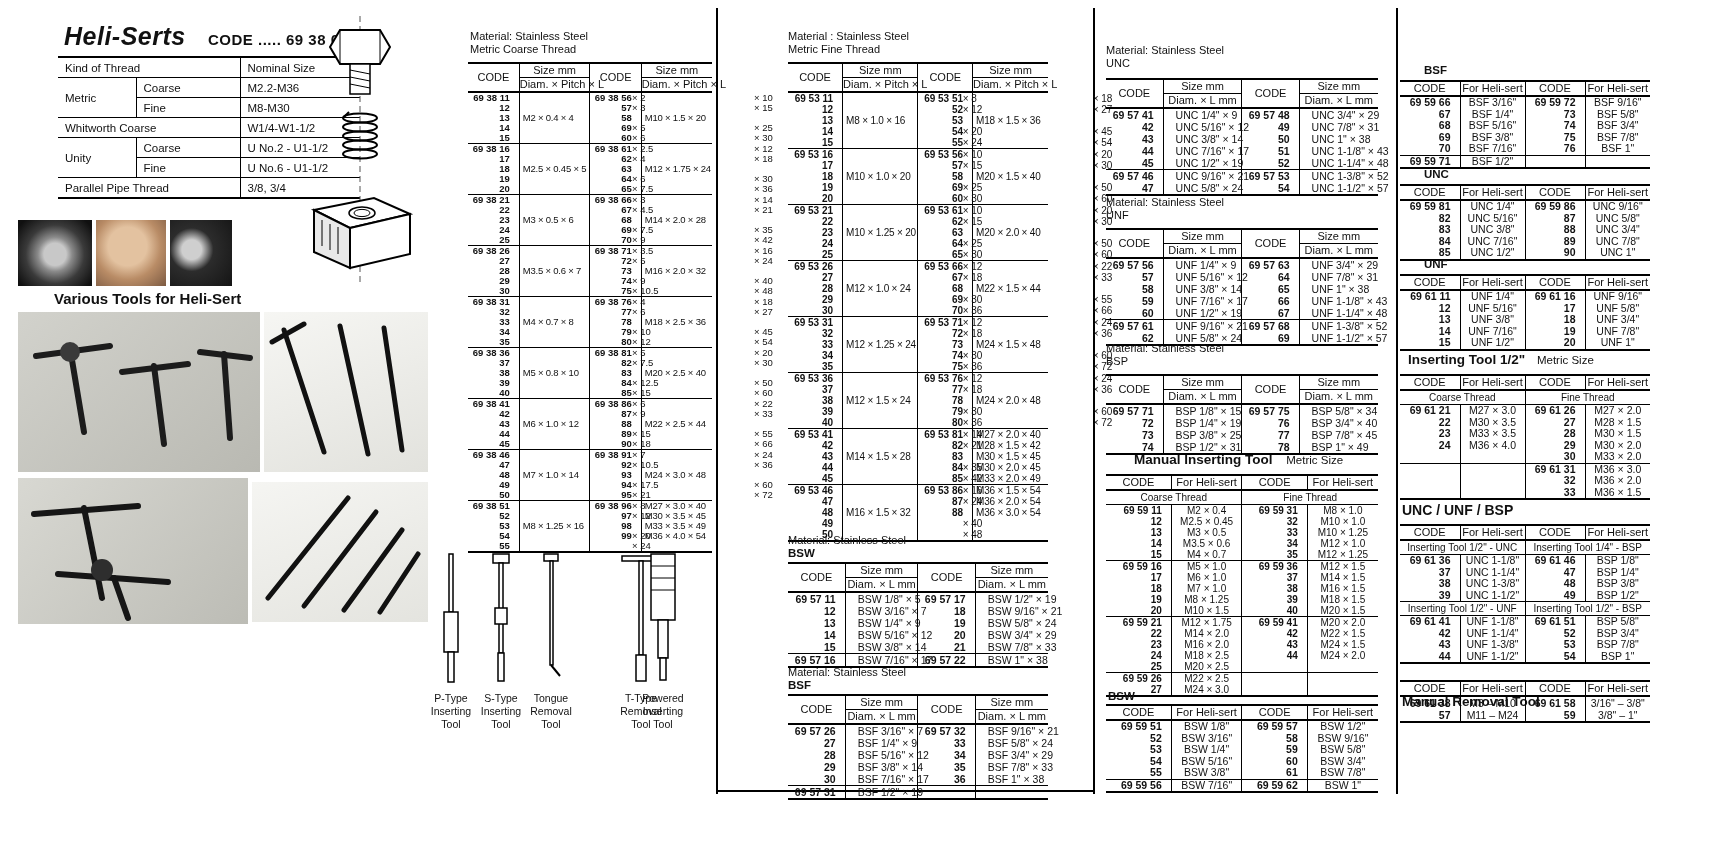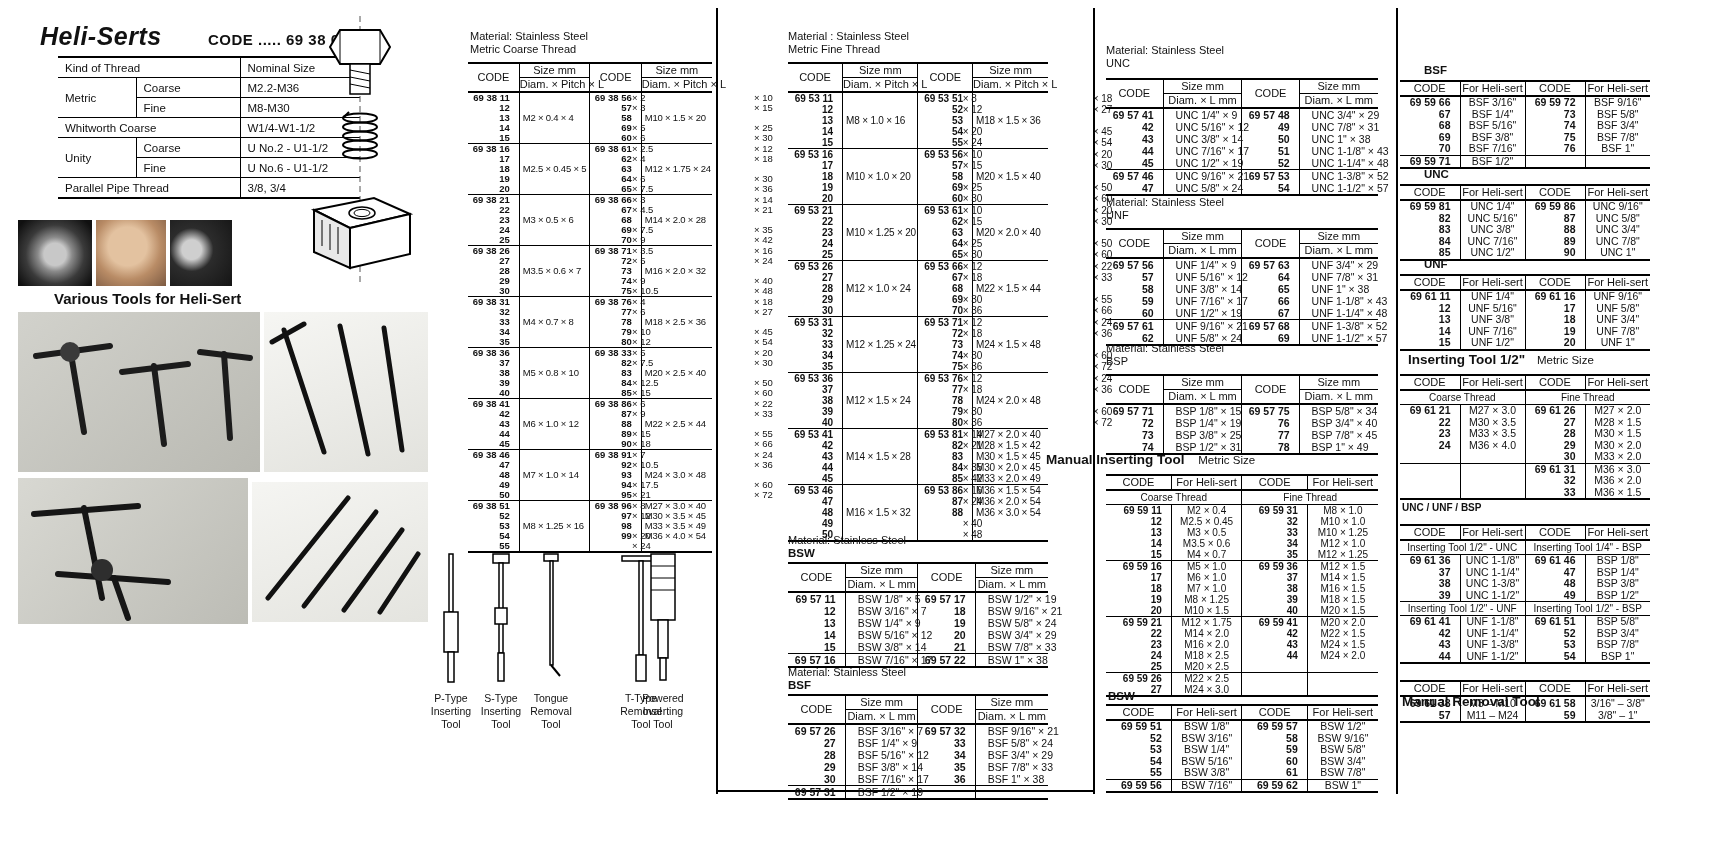--- a/index.html
+++ b/index.html
@@ -54,21 +54,21 @@
 </head>
 <body>
 
 <div id="page">
 
   <div class="divider" style="left:716px;"></div>
   <div class="divider" style="left:1093px;"></div>
   <div class="divider" style="left:1396px;"></div>
   <div class="botline" style="left:716px;top:790px;width:378px;"></div>
 
-  <div class="abs title" style="left:40px;top:22px;">Heli-Serts</div>
+  <div class="abs title" style="left:64px;top:22px;">Heli-Serts</div>
   <div class="abs codelabel" style="left:208px;top:31px;">CODE ..... 69 38 01</div>
 
   <table class="abs ktable" style="left:58px;top:56px;">
     <colgroup>
         <col style="width:78px;">
         <col style="width:104px;">
         <col style="width:120px;">
       </colgroup>
     <tbody>
         <tr>
@@ -355,21 +355,21 @@
           </tr>
           <tr>
             <td class="c1 code">35</td>
             <td class="c2 cont">× 12</td>
             <td class="c3 code">80</td>
             <td class="c4 cont">× 54</td>
           </tr>
           <tr class="gs">
             <td class="c1 code">69 38 36</td>
             <td class="c2 cont">× 5</td>
-            <td class="c3 code">69 38 33</td>
+            <td class="c3 code">69 38 81</td>
             <td class="c4 cont">× 20</td>
           </tr>
           <tr>
             <td class="c1 code">37</td>
             <td class="c2 cont">× 7.5</td>
             <td class="c3 code">82</td>
             <td class="c4 cont">× 30</td>
           </tr>
           <tr>
             <td class="c1 code">38</td>
@@ -1125,21 +1125,21 @@
           <tr>
             <td class="c1 code">74</td>
             <td class="c2 lft">BSP 1/2" × 31</td>
             <td class="c3 code">78</td>
             <td class="c4 lft">BSP 1" × 49</td>
           </tr>
         </tbody>
       </table>
     </div>
 
-  <div class="abs bighead" style="left:1046px;top:452px;">
+  <div class="abs bighead" style="left:1134px;top:452px;">
     <span>Manual Inserting Tool</span>
     <span class="nrm" style="padding-left:10px;">Metric Size</span>
   </div>
   <div class="abs" style="left:1106px;top:474px;width:272px;">
       <table class="ptable dense2">
         <colgroup>
           <col style="width: 24%;">
           <col style="width: 26%;">
           <col style="width: 24%;">
           <col style="width: 26%;">
@@ -1553,21 +1553,21 @@
           <tr>
             <td class="c1 code"></td>
             <td class="c2 ctr"></td>
             <td class="c3 code">33</td>
             <td class="c4 ctr">M36 × 1.5</td>
           </tr>
         </tbody>
       </table>
     </div>
 
-  <div class="abs bighead" style="left:1402px;top:502px;font-size:10px;">UNC / UNF / BSP</div>
+  <div class="abs bighead" style="left:1402px;top:502px;font-size:14px;">UNC / UNF / BSP</div>
   <div class="abs" style="left:1400px;top:524px;width:250px;">
       <table class="ptable mid2">
         <colgroup>
           <col style="width: 24%;">
           <col style="width: 26%;">
           <col style="width: 24%;">
           <col style="width: 26%;">
         </colgroup>
         <thead>
           <tr>

